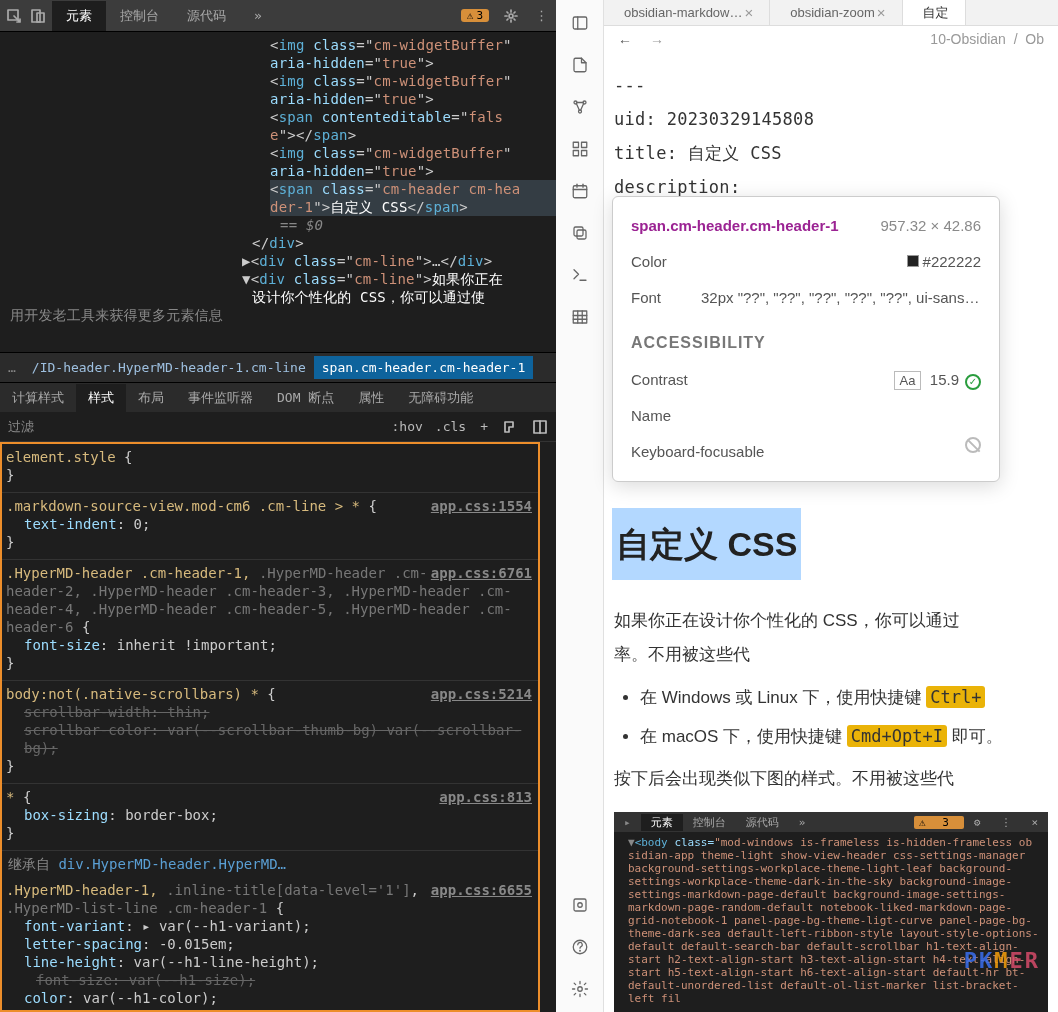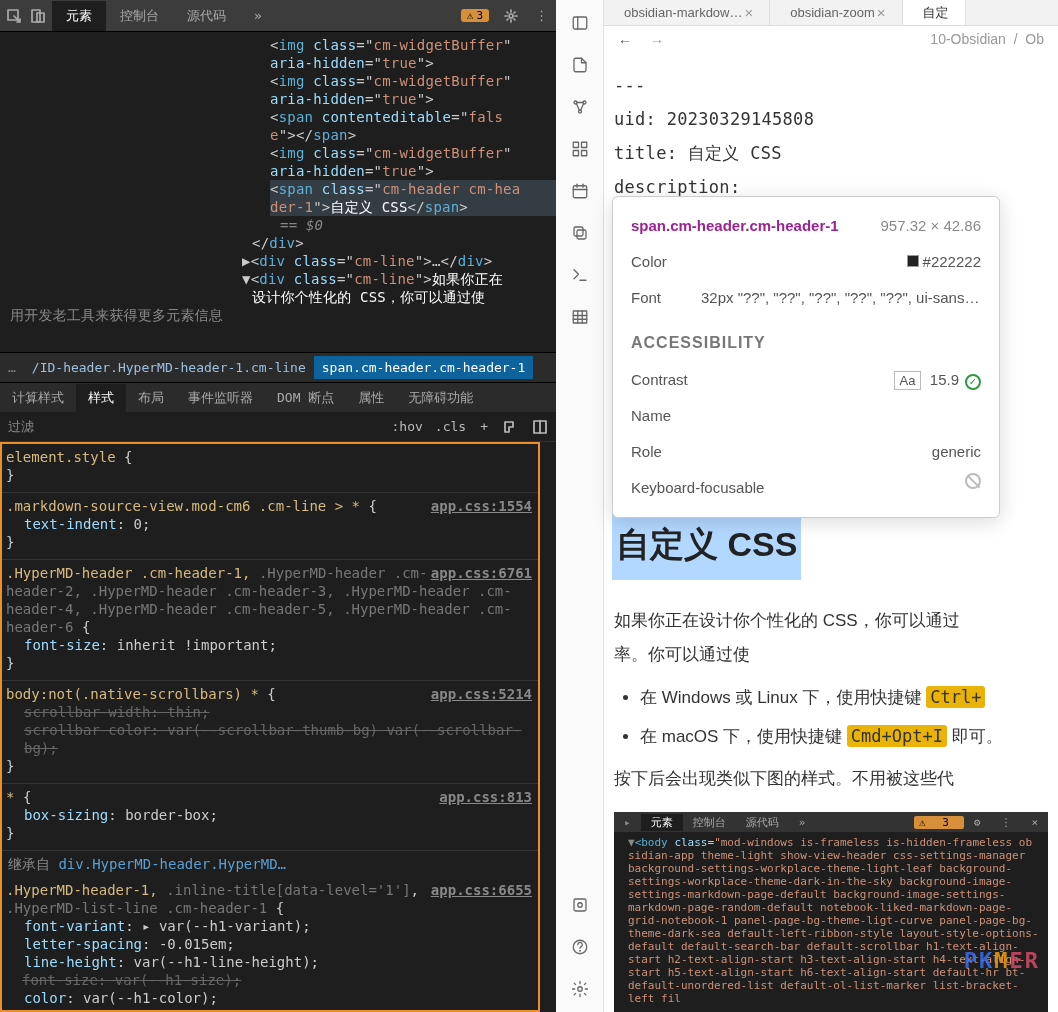--- a/index.html
+++ b/index.html
@@ -184,21 +184,21 @@
       <span class="brace">}</span>
     </div>
     <div class="inherit"><span>继承自</span> <a>div.HyperMD-header.HyperMD…</a></div>
     <div class="rule" style="border-bottom:none">
       <span class="src">app.css:6655</span>
       <span class="sel">.HyperMD-header-1,</span> <span class="sel dim">.inline-title[data-level='1']</span>,<br>
       <span class="sel dim">.HyperMD-list-line .cm-header-1</span> <span class="brace">{</span><br>
       <span class="prop">font-variant</span>: ▸ <span class="propval">var(--h1-variant)</span>;<br>
       <span class="prop">letter-spacing</span>: <span class="propval">-0.015em</span>;<br>
       <span class="prop">line-height</span>: <span class="propval">var(--h1-line-height)</span>;<br>
-      <span class="strike" style="margin-left:16px;display:block">font-size: var(--h1-size);</span>
+      <span class="strike" style="margin-left:30px;display:block">font-size: var(--h1-size);</span>
       <span class="prop">color</span>: <span class="propval">var(--h1-color)</span>;<br>
     </div>
   </div>
 </div>
 
 <div class="obsidian">
   <div class="ribbon">
     <svg class="svg-ic ic" viewBox="0 0 24 24">
         <rect x="3" y="4" width="18" height="16" rx="2"></rect>
         <line x1="9" y1="4" x2="9" y2="20"></line>
@@ -298,34 +298,30 @@
         <div class="section">ACCESSIBILITY</div>
         <div class="row">
             <span>Contrast</span>
             <span><span class="aabox">Aa</span>&nbsp;&nbsp;<span>15.9</span><span class="checkcircle">✓</span></span>
           </div>
         <div class="row">
             <span>Name</span>
             <span></span>
           </div>
         <div class="row">
-            <span>Role</span>
-            <span>generic</span>
-          </div>
-        <div class="row">
             <span>Keyboard-focusable</span>
             <span class="nocircle"></span>
           </div>
       </div>
 
       <span class="h1sel">自定义 CSS</span>
 
       <div class="body-text">
         <p><span>如果你正在设计你个性化的 CSS，你可以通过</span></p>
-        <p>率。你可以通过使</p>
+        <p>率。不用被这些代</p>
         <ul>
           <li><span>在 Windows 或 Linux 下，使用快捷键 </span><code>Ctrl+</code></li>
           <li><span>在 macOS 下，使用快捷键 </span><code>Cmd+Opt+I</code><span> 即可。</span></li>
         </ul>
         <p>按下后会出现类似下图的样式。不用被这些代</p>
 
         <div class="nested-dev">
           <div class="nested-tabs">
             <span style="color:#888">▸</span>
             <span class="act">元素</span>

